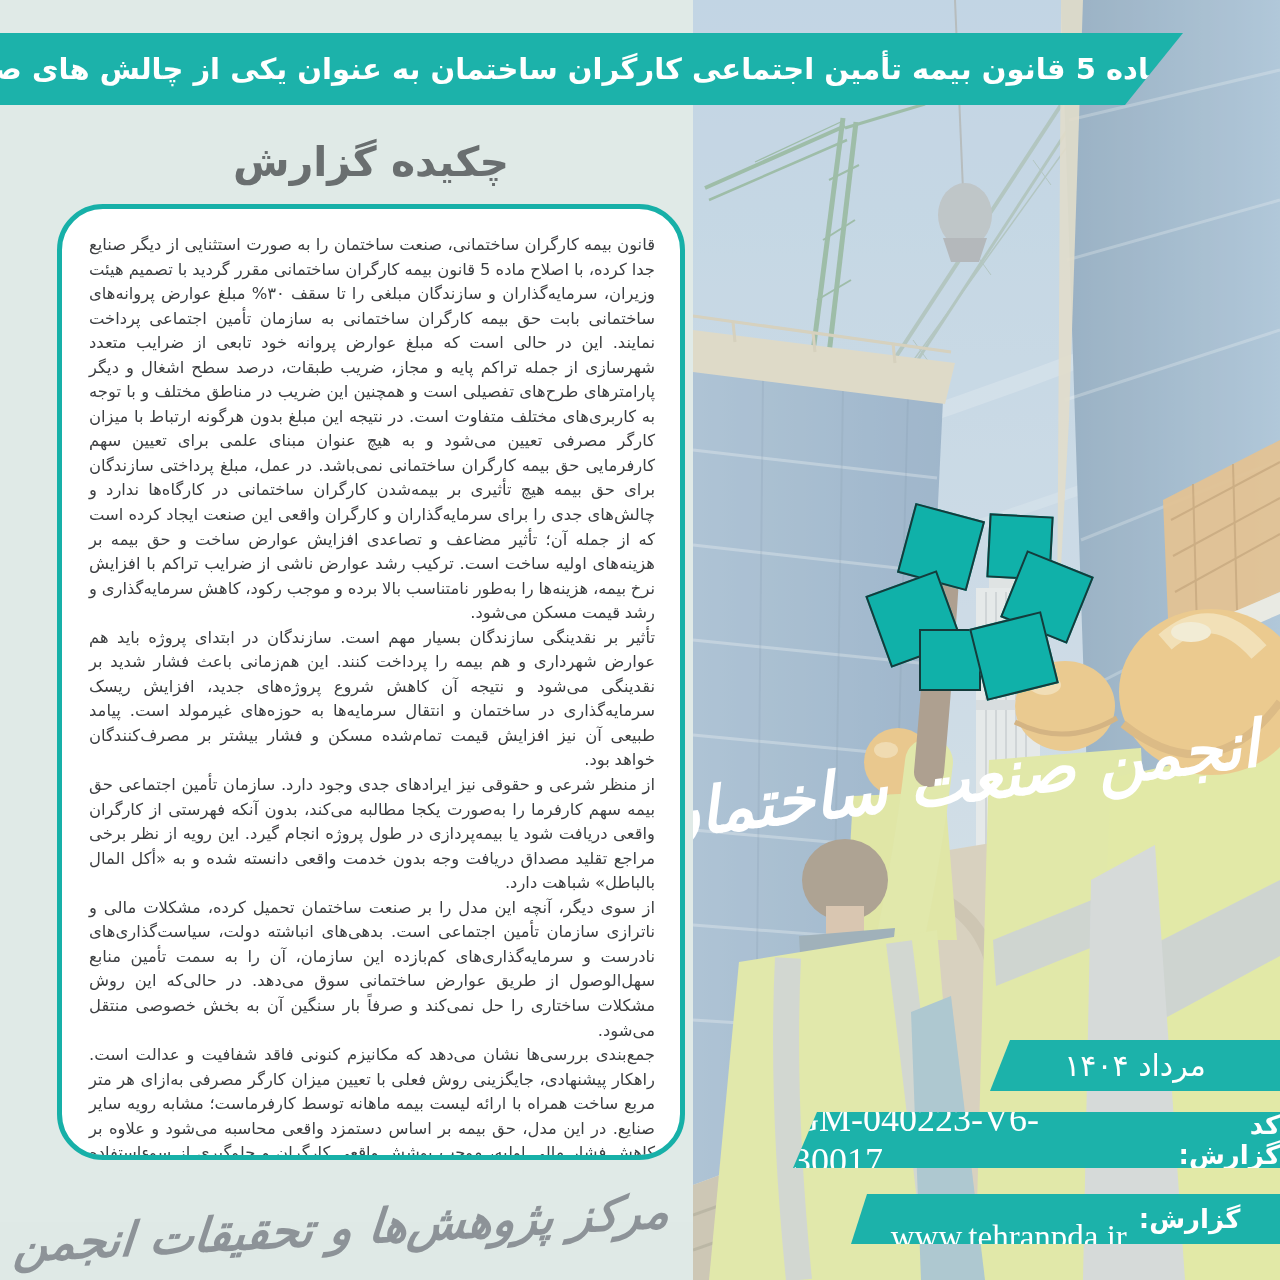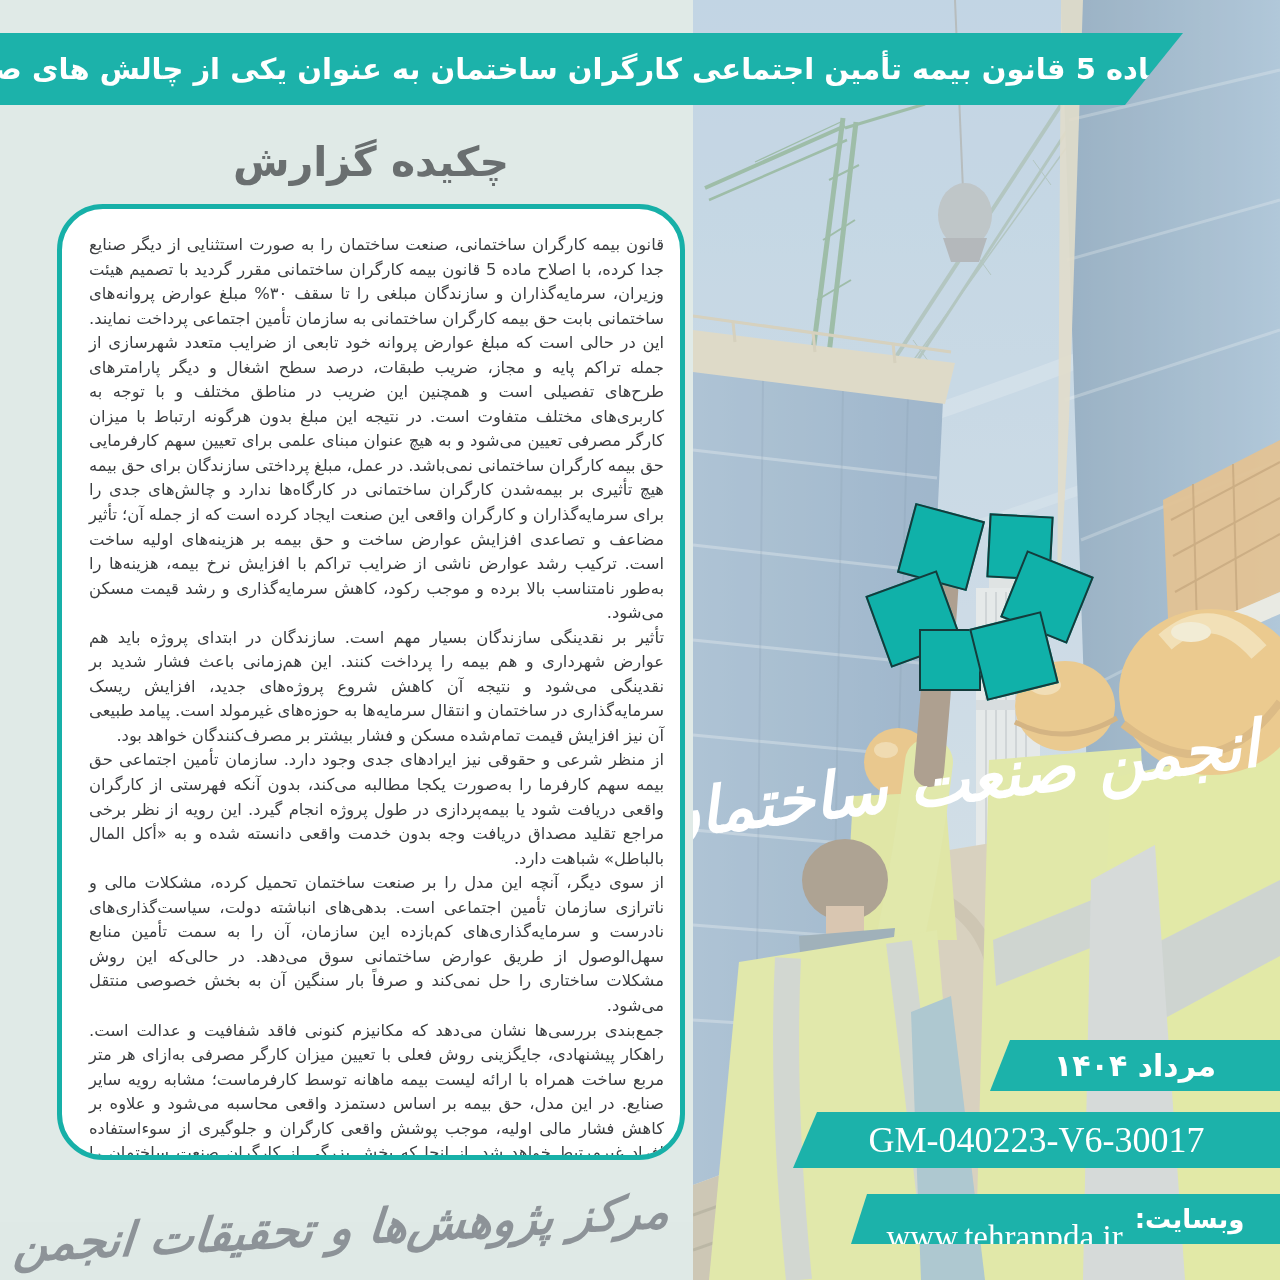--- a/index.html
+++ b/index.html
@@ -10,21 +10,21 @@
   }
   
   .left-panel{position:absolute;left:0;top:0;width:693px;height:1222px;background:#e0eae7;}
   .summary-heading{
     position:absolute;left:57px;top:138px;width:628px;
     text-align:center;font-size:41px;font-weight:bold;color:#6a6f70;direction:rtl;
   }
   .summary-box{
     position:absolute;left:57px;top:204px;width:628px;height:956px;
     background:#ffffff;border:5px solid #17b0a8;border-radius:46px;
-    box-sizing:border-box;padding:24px 16px 20px 27px;overflow:hidden;
+    box-sizing:border-box;padding:24px 25px 20px 27px;overflow:hidden;
   }
   .summary-box p{
     margin:0;direction:rtl;text-align:justify;
     font-size:16.4px;line-height:24.55px;color:#3d3f41;
     word-spacing:-0.5px;
   }
   .signature{
     position:absolute;left:30px;top:1178px;width:640px;height:100px;
     direction:rtl;text-align:center;
     font-family:"DejaVu Serif",serif;font-style:italic;font-weight:bold;
@@ -64,21 +64,21 @@
     transform:rotate(-7deg);
   }
   
   .ribbon{
     position:absolute;background:#1cb2aa;display:flex;align-items:center;justify-content:center;
     direction:rtl;color:#ffffff;z-index:20;
   }
   .ribbon-date{
     left:297px;top:1040px;width:290px;height:51px;
     clip-path:polygon(20px 0,100% 0,100% 100%,0 100%);
-    font-size:30px;font-weight:bold;
+    font-size:30px;font-weight:normal;
   }
   .ribbon-code{
     left:100px;top:1112px;width:487px;height:56px;
     clip-path:polygon(24px 0,100% 0,100% 100%,0 100%);
   }
   .ribbon-web{
     left:158px;top:1194px;width:429px;height:50px;
     clip-path:polygon(16px 0,100% 0,100% 100%,0 100%);
   }
   .ribbon .fa-label{font-size:26px;font-weight:bold;margin-left:12px;}
@@ -272,23 +272,24 @@
     <div class="sq sq4"></div>
     <div class="sq sq5"></div>
     <div class="sq sq6"></div>
   </div>
   <div class="wordmark">انجمن صنعت ساختمان</div>
 
   <div class="ribbon ribbon-date">
     <span>مرداد ۱۴۰۴</span>
   </div>
   <div class="ribbon ribbon-code">
+    <span class="fa-label">کد گزارش:</span>
     <span class="latin">GM-040223-V6-30017</span>
   </div>
   <div class="ribbon ribbon-web">
-    <span class="fa-label">وبسایت:</span>
+    <span class="fa-label">گزارش:</span>
     <span class="latin">www.tehranpda.ir</span>
   </div>
 </div>
 
 <div class="header-bar">
   <span>بازنگری در ماده 5 قانون بیمه تأمین اجتماعی کارگران ساختمان به عنوان یکی از چالش های صنعت ساختمان</span>
 </div>
 
 </body></html>

